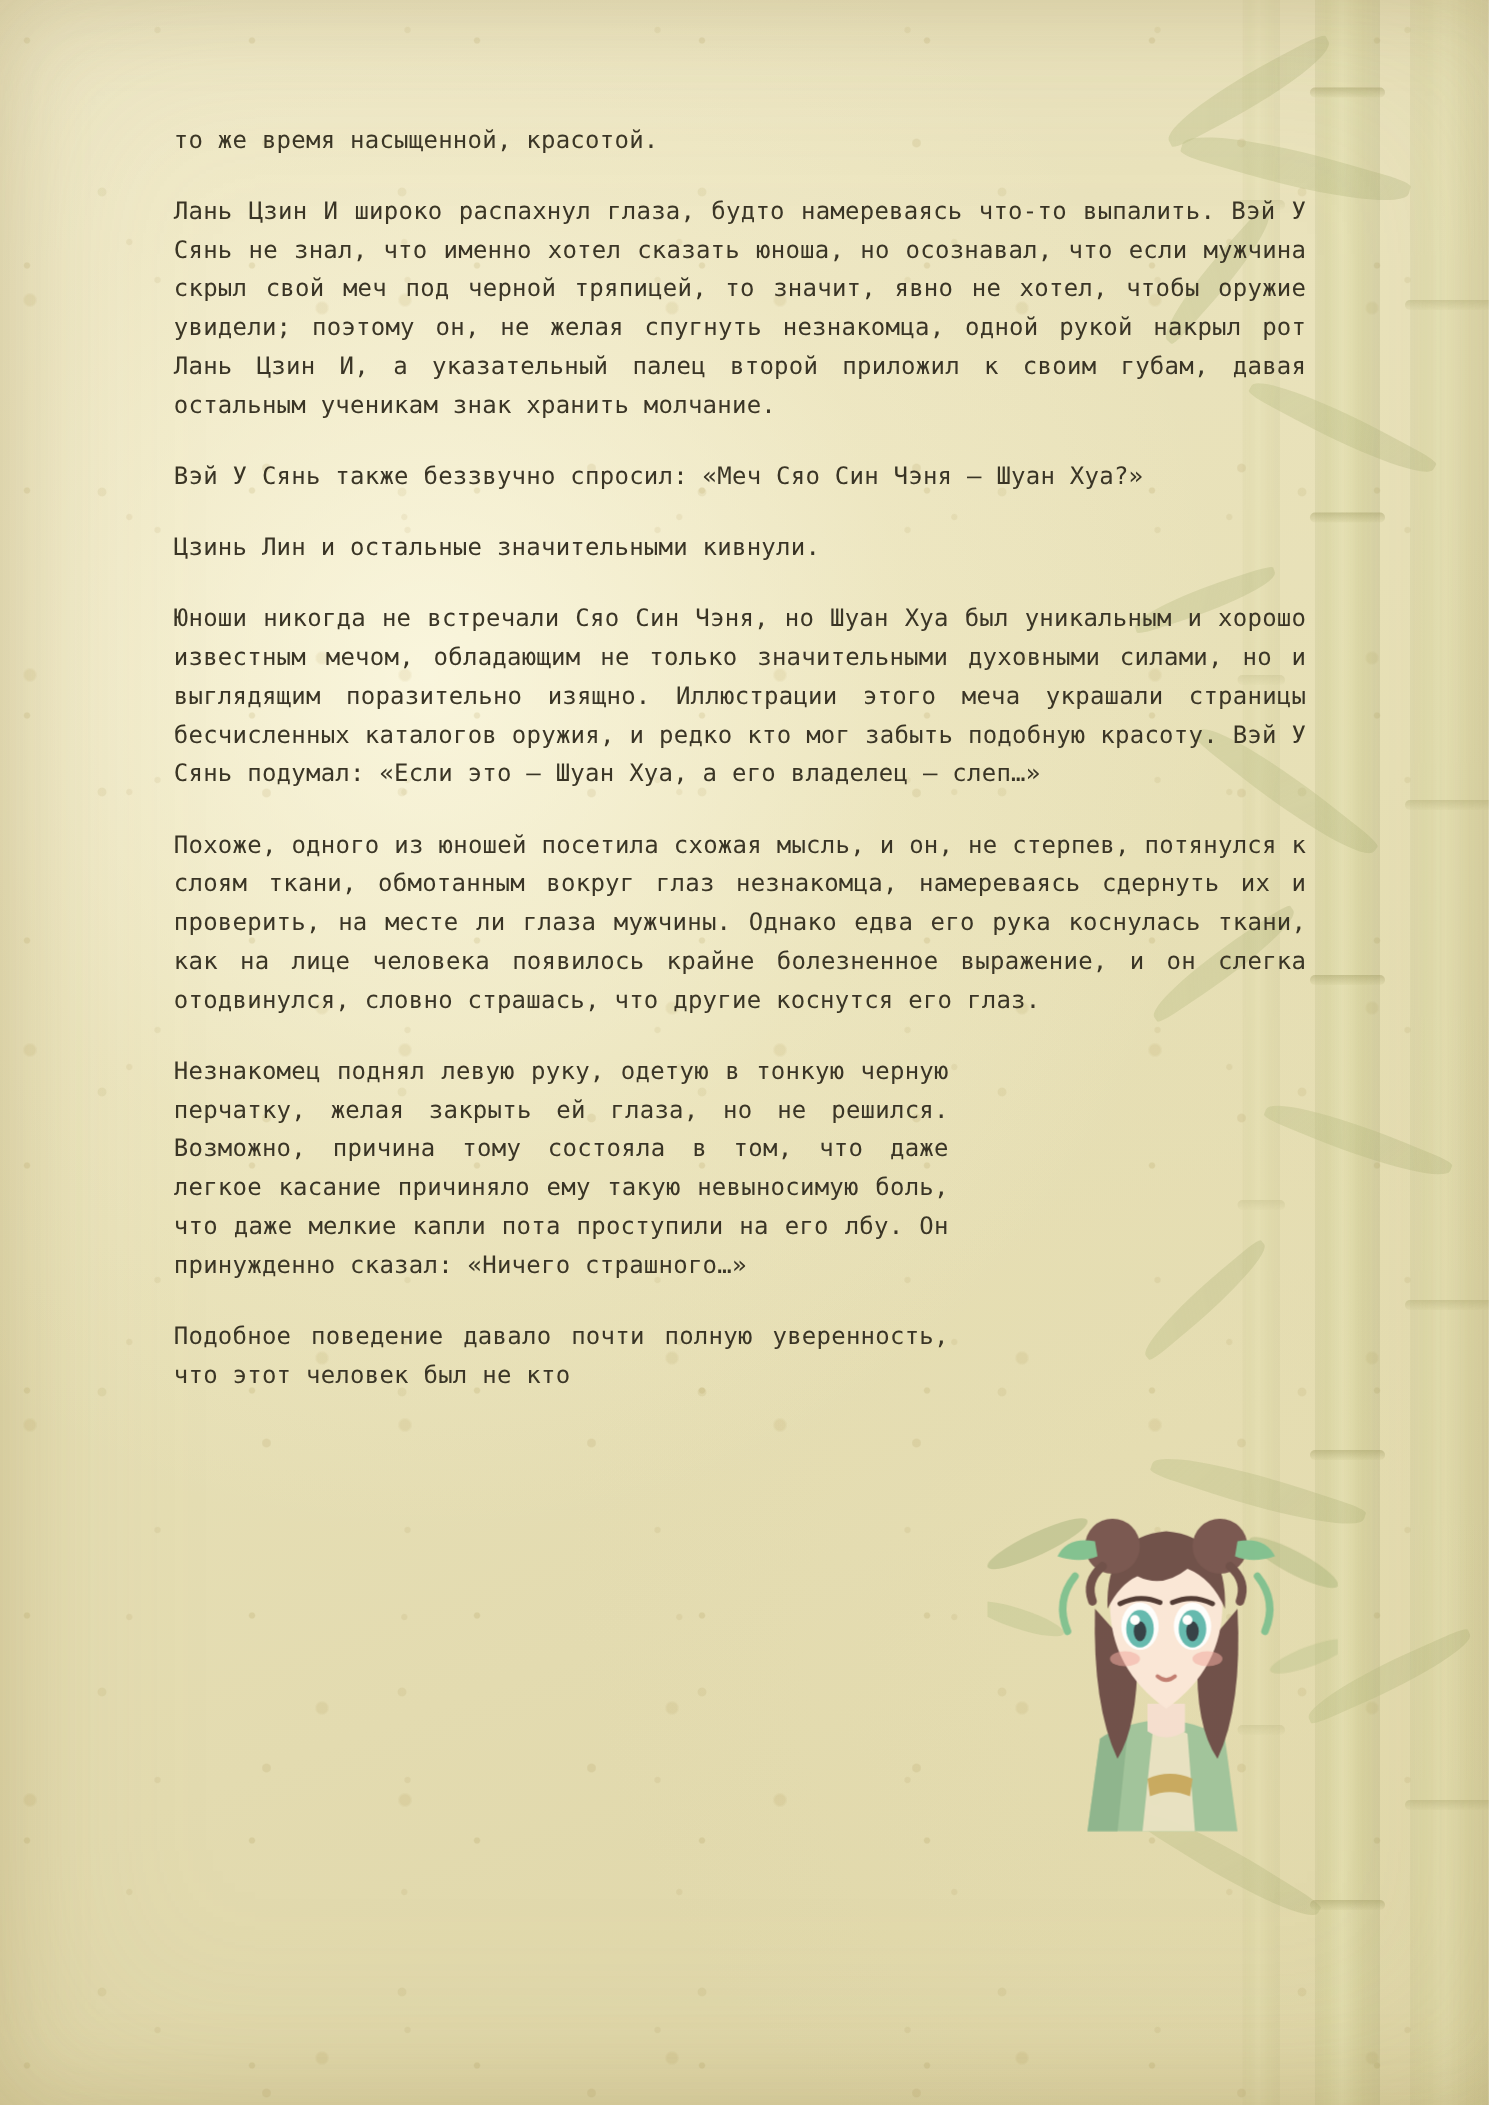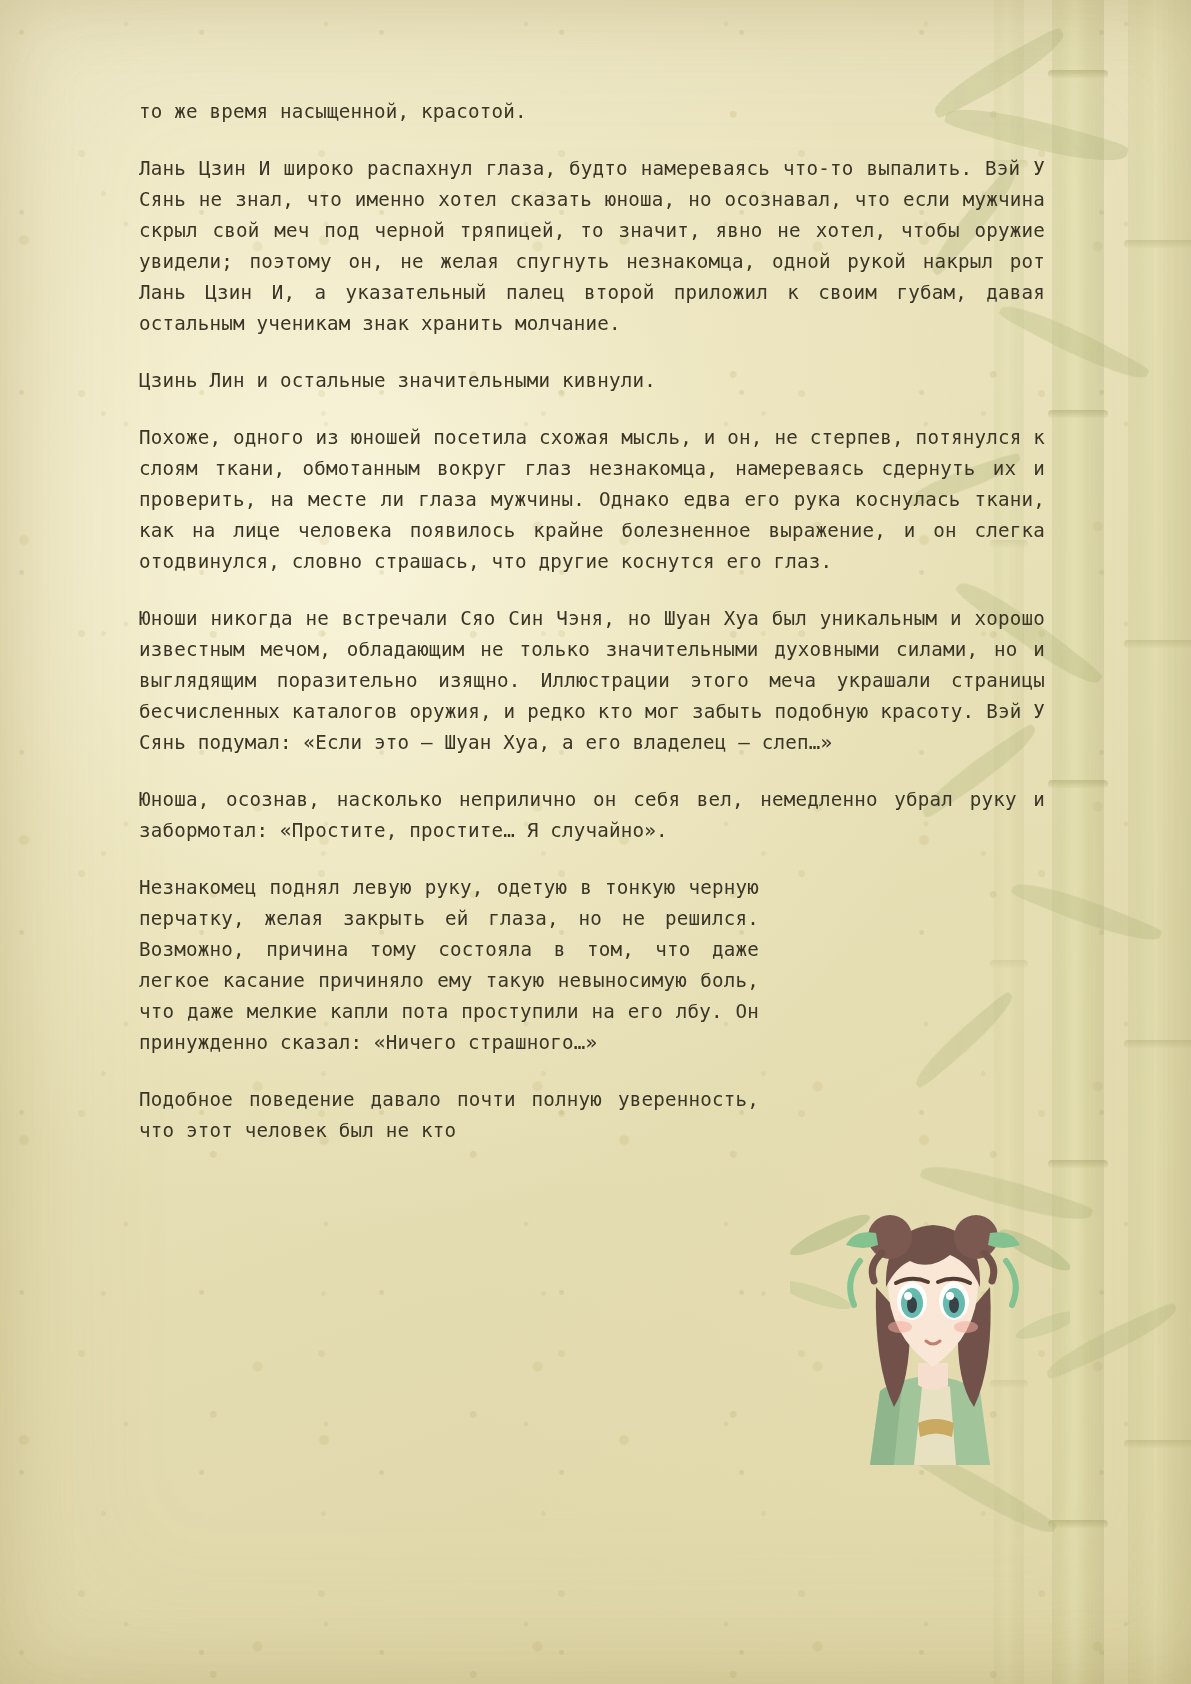--- a/index.html
+++ b/index.html
@@ -217,22 +217,22 @@
         <path d="M200 58 q22 -4 30 12 q-18 6 -32 0 Z" fill="#7fc08f"></path>
         <path d="M70 86 q-16 20 -6 44" stroke="#7fc08f" stroke-width="6" fill="none" stroke-linecap="round"></path>
         <path d="M216 86 q16 20 6 44" stroke="#7fc08f" stroke-width="6" fill="none" stroke-linecap="round"></path>
       </g>
     </svg>
   </div>
 
   <div class="content">
     <p>то же время насыщенной, красотой.</p>
     <p>Лань Цзин И широко распахнул глаза, будто намереваясь что-то выпалить. Вэй У Сянь не знал, что именно хотел сказать юноша, но осознавал, что если мужчина скрыл свой меч под черной тряпицей, то значит, явно не хотел, чтобы оружие увидели; поэтому он, не желая спугнуть незнакомца, одной рукой накрыл рот Лань Цзин И, а указательный палец второй приложил к своим губам, давая остальным ученикам знак хранить молчание.</p>
+    <p>Вэй У Сянь также беззвучно спросил: «Меч Сяо Син Чэня – Шуан Хуа?»</p>
     <p>Цзинь Лин и остальные значительными кивнули.</p>
+    <p>Юноши никогда не встречали Сяо Син Чэня, но Шуан Хуа был уникальным и хорошо известным мечом, обладающим не только значительными духовными силами, но и выглядящим поразительно изящно. Иллюстрации этого меча украшали страницы бесчисленных каталогов оружия, и редко кто мог забыть подобную красоту. Вэй У Сянь подумал: «Если это – Шуан Хуа, а его владелец – слеп…»</p>
     <p>Похоже, одного из юношей посетила схожая мысль, и он, не стерпев, потянулся к слоям ткани, обмотанным вокруг глаз незнакомца, намереваясь сдернуть их и проверить, на месте ли глаза мужчины. Однако едва его рука коснулась ткани, как на лице человека появилось крайне болезненное выражение, и он слегка отодвинулся, словно страшась, что другие коснутся его глаз.</p>
-    <p>Юноши никогда не встречали Сяо Син Чэня, но Шуан Хуа был уникальным и хорошо известным мечом, обладающим не только значительными духовными силами, но и выглядящим поразительно изящно. Иллюстрации этого меча украшали страницы бесчисленных каталогов оружия, и редко кто мог забыть подобную красоту. Вэй У Сянь подумал: «Если это – Шуан Хуа, а его владелец – слеп…»</p>
-    <p>Юноша, осознав, насколько неприлично он себя вел, немедленно убрал руку и забормотал: «Простите, простите… Я случайно».</p>
     <p class="narrow">Незнакомец поднял левую руку, одетую в тонкую  черную перчатку, желая закрыть ей глаза, но не решился. Возможно, причина тому состояла в том, что даже легкое касание причиняло ему такую невыносимую боль, что даже мелкие капли пота проступили на его лбу. Он принужденно сказал: «Ничего страшного…»</p>
     <p class="narrow">Подобное поведение давало почти полную уверенность, что этот человек был не кто</p>
   </div>
 
   <div class="paper-edges"></div>
 </div>
 
 </body></html>

